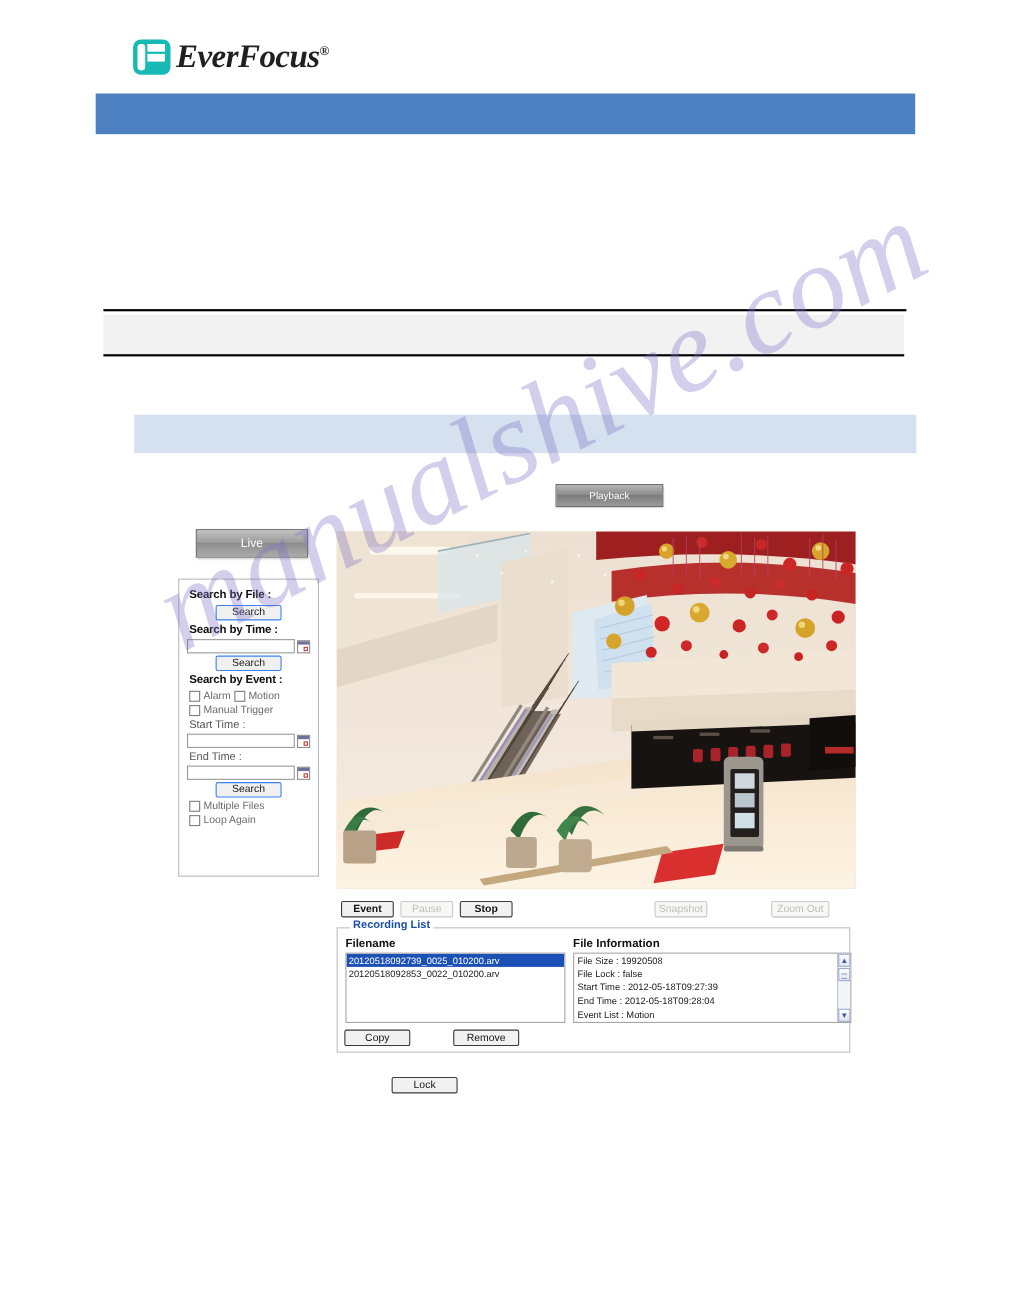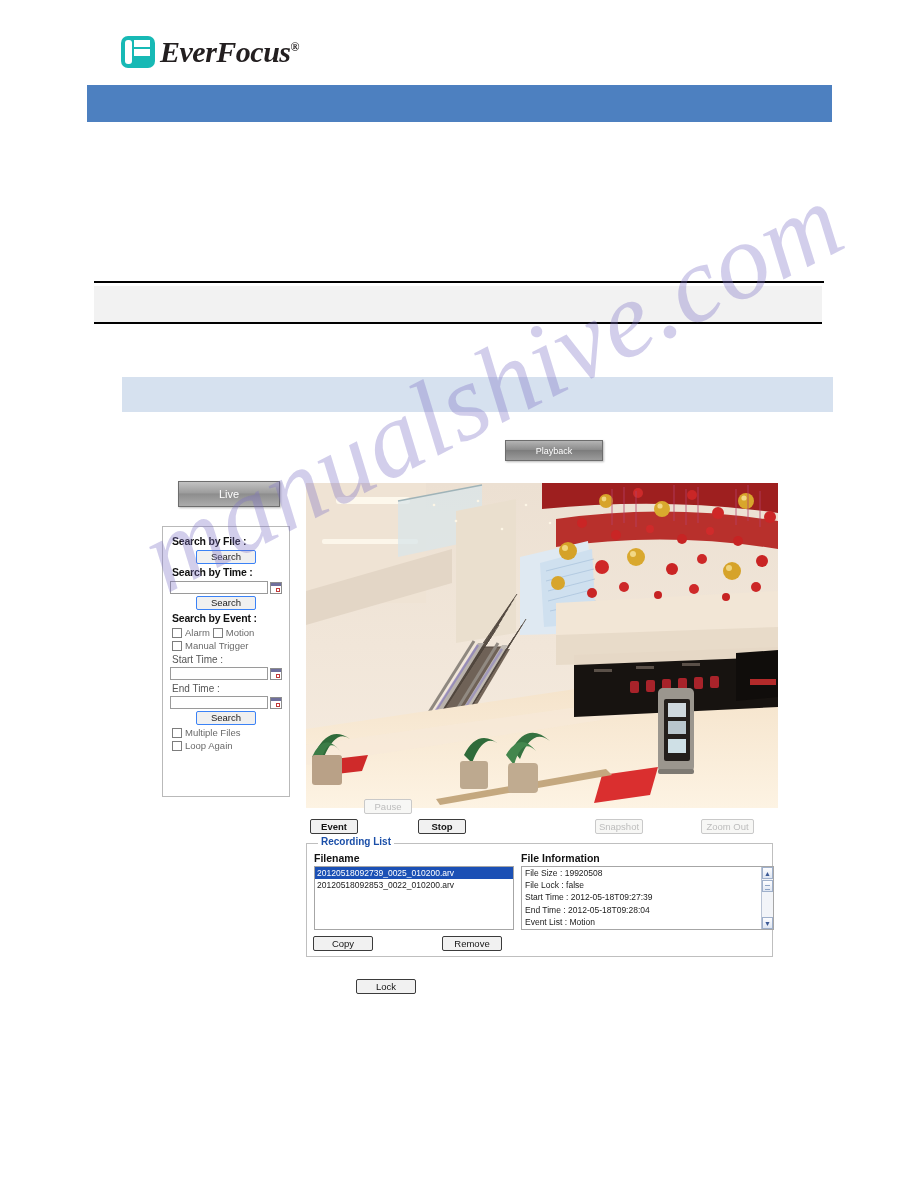--- a/index.html
+++ b/index.html
@@ -182,21 +182,21 @@
     border-radius:2px;
     background:#f1f1f1;
     font-size:9.5px;color:#141414;
     display:flex;align-items:center;justify-content:center;
     box-sizing:border-box;
   }
   .ctrl-btn.off{
     border-color:#c9c9c9;color:#bdbdbd;background:#f7f7f5;
   }
   #play-button{left:310px;top:819px;width:48px;font-weight:700;}
-  #pause-button{left:364px;top:799px;width:48px;}
+  #pause-button{left:364px;top:819px;width:48px;}
   #stop-button{left:418px;top:819px;width:48px;font-weight:700;}
   #snapshot-button{left:595px;top:819px;width:48px;}
   #zoomin-button{left:678px;top:819px;width:48px;margin-left:24px;}
   #zoomout-button{left:701px;top:819px;width:53px;}
 
   
   .rec-group{
     position:absolute;left:306px;top:843px;
     width:467px;height:114px;
     border:1px solid #bfbfbf;
@@ -265,21 +265,21 @@
 
   .act-btn{
     position:absolute;top:936px;height:15px;width:60px;
     border:1px solid #3b3b3b;border-radius:2px;
     background:#f1f1f1;font-size:9.5px;color:#141414;
     display:flex;align-items:center;justify-content:center;
     box-sizing:border-box;
   }
   #copy-button{left:313px;}
   #lock-button{left:356px;margin-top:43px;}
-  #remove-button{left:442px;}
+  #remove-button{left:412px;}
 </style>
 </head>
 <body>
 
 <div class="page">
 
   <div class="logo-wrap">
     <div class="logo-mark"></div>
     <div class="logo-text"><span>EverFocus</span><span class="logo-reg">®</span></div>
   </div>

